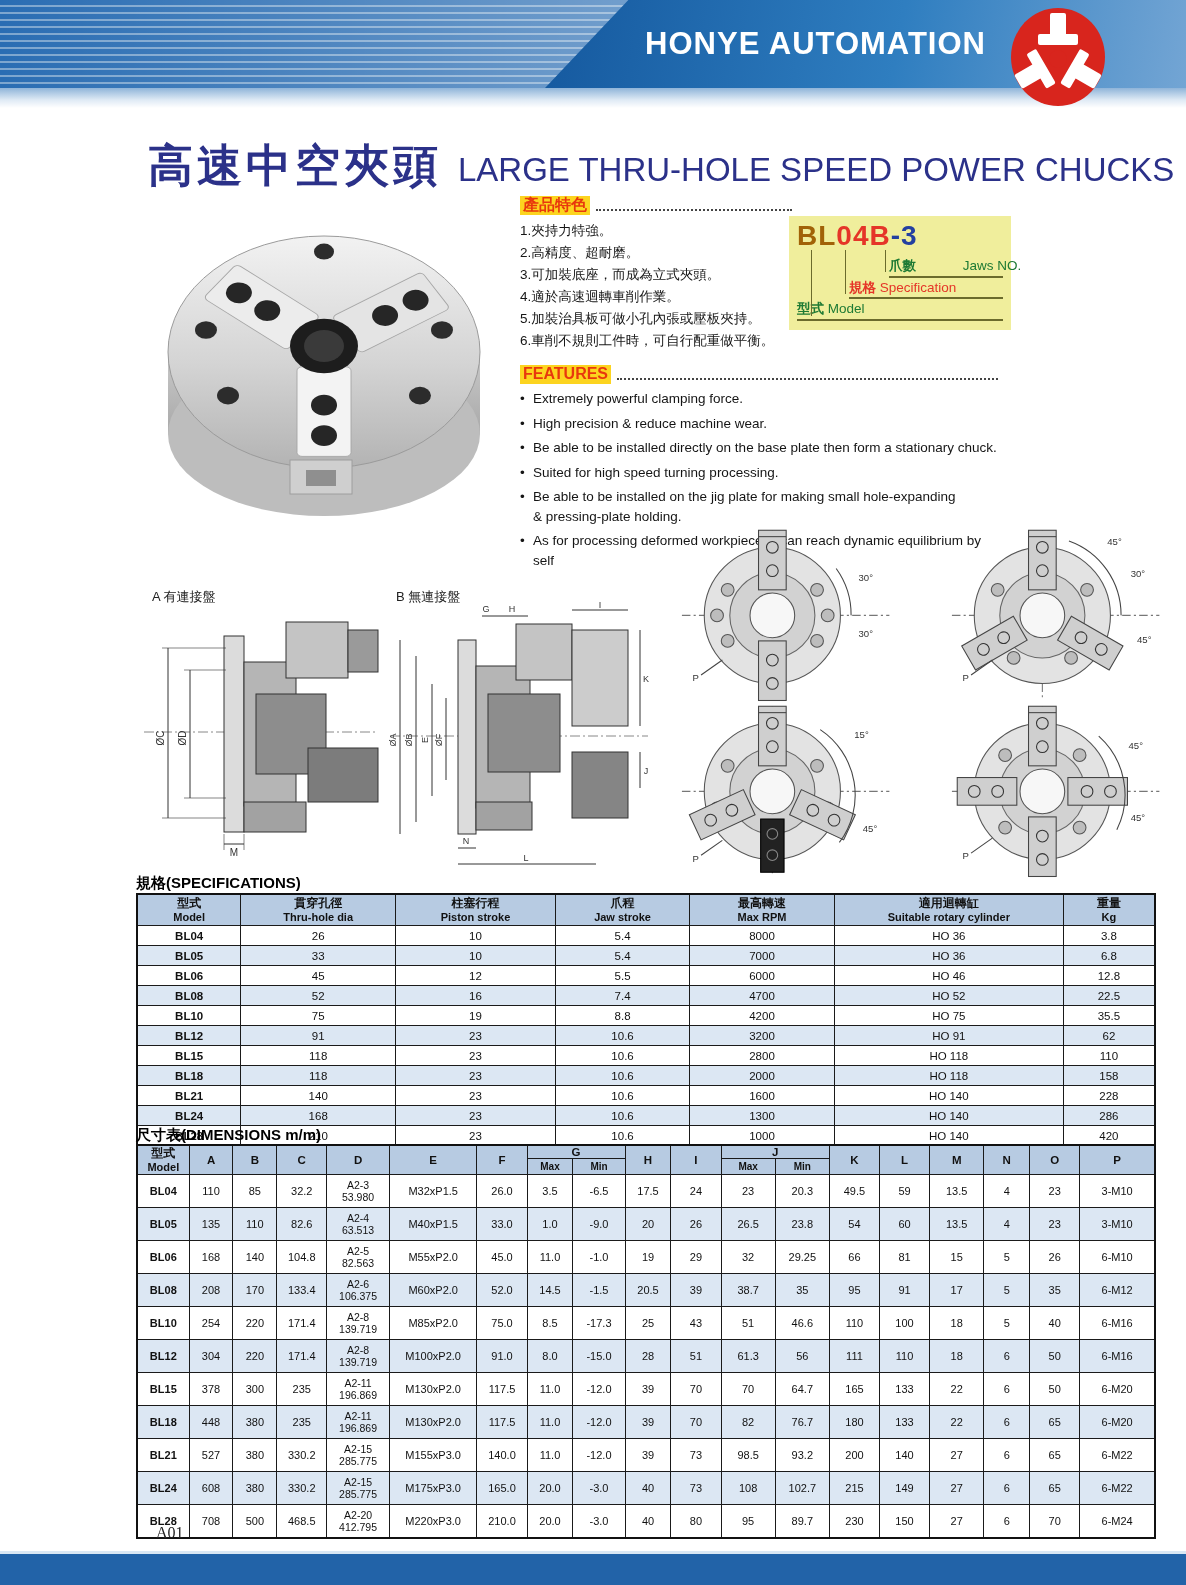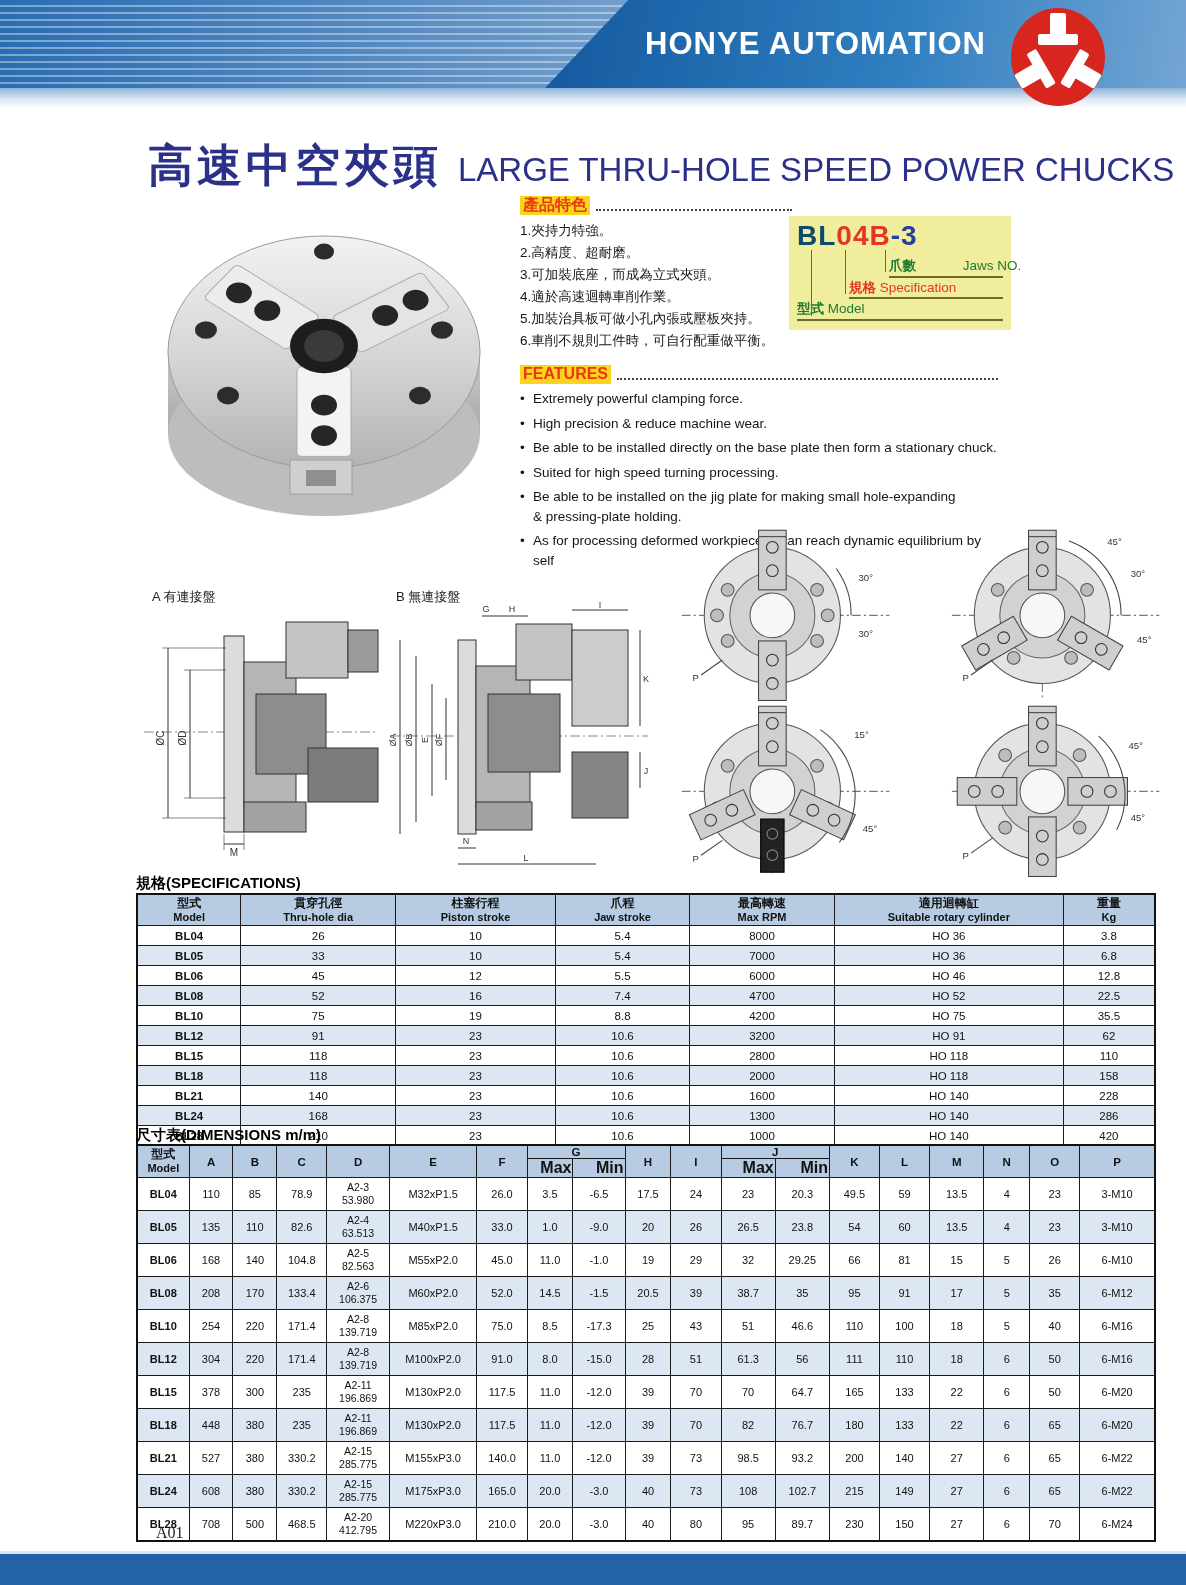--- a/index.html
+++ b/index.html
@@ -70,21 +70,21 @@
   .dim-wrap{top:1144px;}
   table{border-collapse:collapse;table-layout:fixed;width:100%;border:2px solid #111;}
   th,td{border:1px solid #1a1a1a;text-align:center;vertical-align:middle;
         padding:1px 2px;color:#111;overflow:hidden;}
   thead th{background:#b7cbe2;}
   .h-zh{font-weight:bold;font-size:12px;line-height:1.25;}
   .h-en{font-weight:bold;font-size:11px;line-height:1.2;}
   .spec-tbl td{font-size:11.5px;height:17px;}
   .dim-tbl td{font-size:11px;height:30px;}
   .dim-tbl thead th{padding:0 1px;font-weight:bold;font-size:11.5px;}
-  .dim-tbl .sub{font-size:16px;height:15px;text-align:right;}
+  .dim-tbl .sub{font-size:10px;height:15px;}
   td.model{font-weight:bold;}
   tr.alt{background:#dce7f3;}
   td.dcell{white-space:pre-line;font-size:10.5px;line-height:1.2;}
 
   
   .pageno{position:absolute;left:156px;top:1524px;font-family:"Liberation Serif",serif;font-size:16px;color:#222;}
   .foot-bar{position:absolute;left:0;top:1551px;width:100%;height:34px;background:#2263a8;border-top:3px solid #d9e7f4;}
 </style>
 </head>
 <body>
@@ -214,21 +214,21 @@
           <div class="ft-item">
             <span class="bullet">•</span>
             <span class="ft-text">As for processing deformed workpiece, it can reach dynamic equilibrium by self</span>
           </div>
         </div>
     </div>
   </div>
 
   <div class="code-box">
     <div class="code-line">
-      <span style="color:#0c4a6e;">BL</span><span style="color:#e53528;">04B</span><span style="color:#2440a0;">-3</span>
+      <span style="color:#a16207;">BL</span><span style="color:#e53528;">04B</span><span style="color:#2440a0;">-3</span>
     </div>
     <div class="code-labels">
       <div class="conn" style="left:14px;top:-6px;height:66px;"></div>
       <div class="conn" style="left:48px;top:-6px;height:44px;"></div>
       <div class="conn" style="left:88px;top:-6px;height:22px;"></div>
       <div class="code-lab lab1" style="color:#1e7a34;"><span>爪數</span><span style="font-weight:normal;margin-left:43px;"> Jaws NO.</span></div>
       <div class="code-lab lab2" style="color:#e53528;"><span>規格</span><span style="font-weight:normal;"> Specification</span></div>
       <div class="code-lab lab3" style="color:#1e7a34;"><span>型式</span><span style="font-weight:normal;"> Model</span></div>
     </div>
   </div>
@@ -659,21 +659,21 @@
             <th class="sub">Min</th>
             <th class="sub">Max</th>
             <th class="sub">Min</th>
           </tr>
       </thead>
       <tbody>
           <tr>
             <td class="model">BL04</td>
             <td>110</td>
             <td>85</td>
-            <td>78.9</td>
+            <td>32.2</td>
             <td class="dcell">A2-3
 53.980</td>
             <td>M32xP1.5</td>
             <td>26.0</td>
             <td>3.5</td>
             <td>-6.5</td>
             <td>17.5</td>
             <td>24</td>
             <td>23</td>
             <td>20.3</td>

